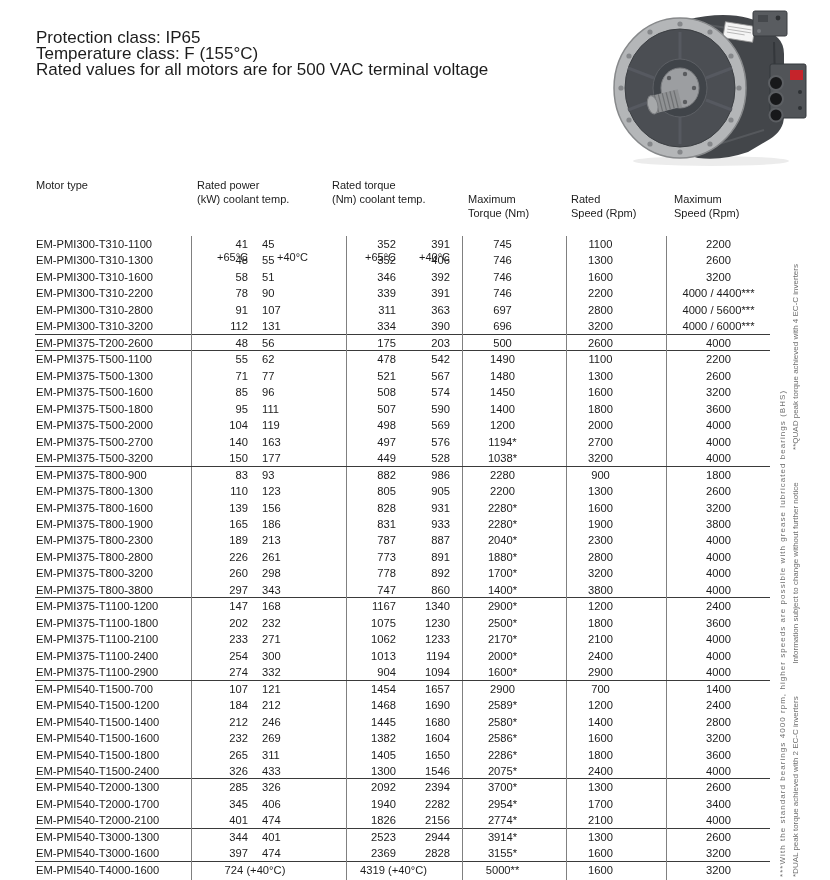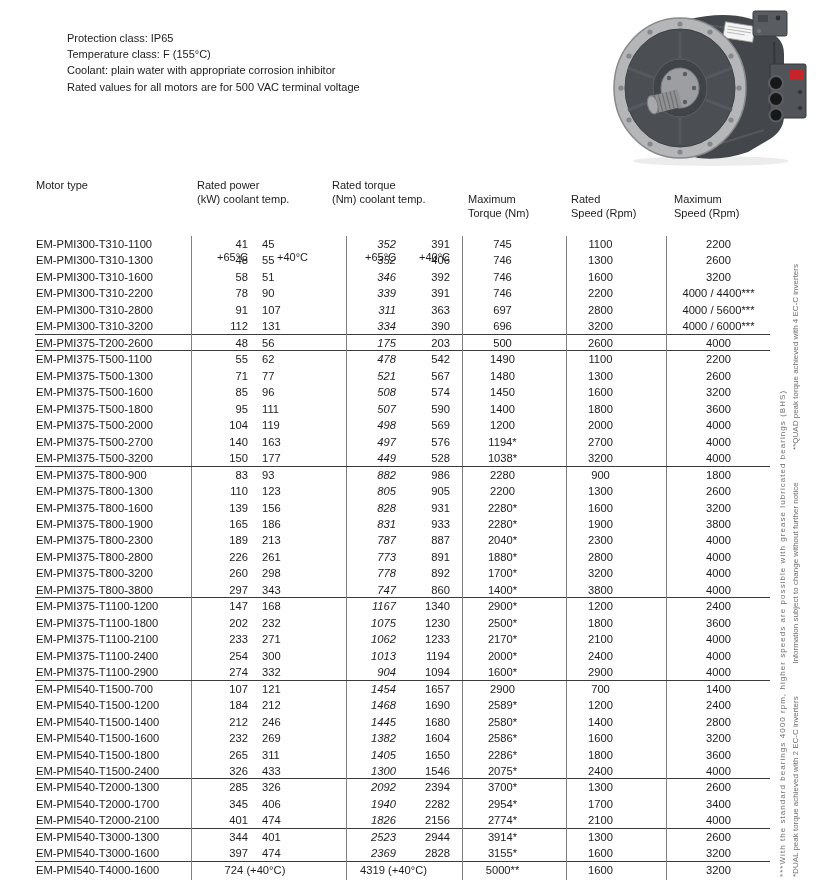--- a/index.html
+++ b/index.html
@@ -2,21 +2,21 @@
 <html><head>
 <meta charset="utf-8">
 <style>
   * { margin:0; padding:0; box-sizing:border-box; }
   html,body { background:#ffffff; }
   body {
     position:relative; width:830px; height:880px; overflow:hidden;
     font-family:"Liberation Sans","DejaVu Sans",sans-serif; color:#1c1c1c;
   }
   
-  .info { position:absolute; left:36px; top:30px; font-size:11px; line-height:16.2px;margin-left:31px; }
+  .info { position:absolute; left:36px; top:30px; font-size:17px; line-height:16.2px; }
   
   .photo { position:absolute; left:606px; top:8px; width:204px; height:162px; }
   
   .table-wrap { position:absolute; left:35px; top:176px; width:735px; font-size:11.2px; }
   .thead { position:relative; height:44px; font-size:11px; line-height:14px; }
   .h-motor  { position:absolute; left:1px;  top:2px; }
   .h-power  { position:absolute; left:162px; top:2px; }
   .h-torque { position:absolute; left:297px; top:2px; }
   .h-maxt   { position:absolute; left:433px; top:16px; }
   .h-rs     { position:absolute; left:536px; top:16px; }
@@ -27,40 +27,39 @@
   .row {
     display:grid; grid-template-columns:157px 70px 85px 55px 61px 104px 100px 103px;
     height:16.47px; line-height:16.3px; align-items:center;
   }
   .row.sep { border-bottom:1.5px solid #3a3a3a; }
   .cell { height:100%; white-space:nowrap; overflow:visible; }
   .c-motor  { grid-column:1; text-align:left; padding-left:1px; border-right:1px solid #808080; }
   .c-p65    { grid-column:2; text-align:right; padding-right:14px; }
   .c-p40    { grid-column:3; padding-right:37px; border-right:1px solid #808080; }
   .c-pmerged{ grid-column:2 / span 2; text-align:center; padding-right:28px; border-right:1px solid #808080; }
-  .c-t65    { grid-column:4; text-align:right; padding-right:6px;font-style:italic; }
+  .c-t65    { grid-column:4; text-align:right; padding-right:6px; }
   .c-t40    { grid-column:5; text-align:right; padding-right:12px; border-right:1px solid #808080; }
   .c-tmerged{ grid-column:4 / span 2; text-align:center; padding-right:22px; border-right:1px solid #808080; }
   .c-maxt   { grid-column:6; text-align:center; padding-right:24px; border-right:1px solid #808080; }
   .c-rs     { grid-column:7; text-align:center; padding-right:32px; border-right:1px solid #808080; }
   .c-ms     { grid-column:8; text-align:center; }
   .row:not(.merged) .c-pmerged, .row:not(.merged) .c-tmerged { display:none; }
   
   .fn { position:absolute; transform:rotate(-90deg); transform-origin:0 0; white-space:nowrap;
         font-size:8px; color:#6e6e6e; height:11px; line-height:11px; }
   .fn-inner { left:777px; top:877px; width:613px; letter-spacing:1.05px; }
   .fn-outer { left:790px; top:877px; width:613px; display:flex; justify-content:space-between; letter-spacing:0; }
 </style>
 </head>
 <body>
 
 <div class="info">
   <div>Protection class: IP65</div>
   <div>Temperature class: F (155°C)</div>
-  <div>Coolant: plain water with appropriate corrosion inhibitor</div>
   <div>Rated values for all motors are for 500 VAC terminal voltage</div>
 </div>
 
 <div class="photo">
   <svg width="204" height="162" viewBox="0 0 204 162">
     <ellipse cx="105" cy="153" rx="78" ry="5" fill="#ececec"></ellipse>
 
     <path d="M80 12 C118 2 150 8 160 20 L172 30 Q178 36 178 46 L178 108 Q178 122 164 131 L142 144 Q116 153 92 150 L68 143 Z" fill="#43464a"></path>
     <path d="M96 16 L158 26 M100 140 L158 122" stroke="#55585c" stroke-width="2" fill="none"></path>
     <path d="M168 34 L170 112" stroke="#34373b" stroke-width="2" fill="none"></path>

